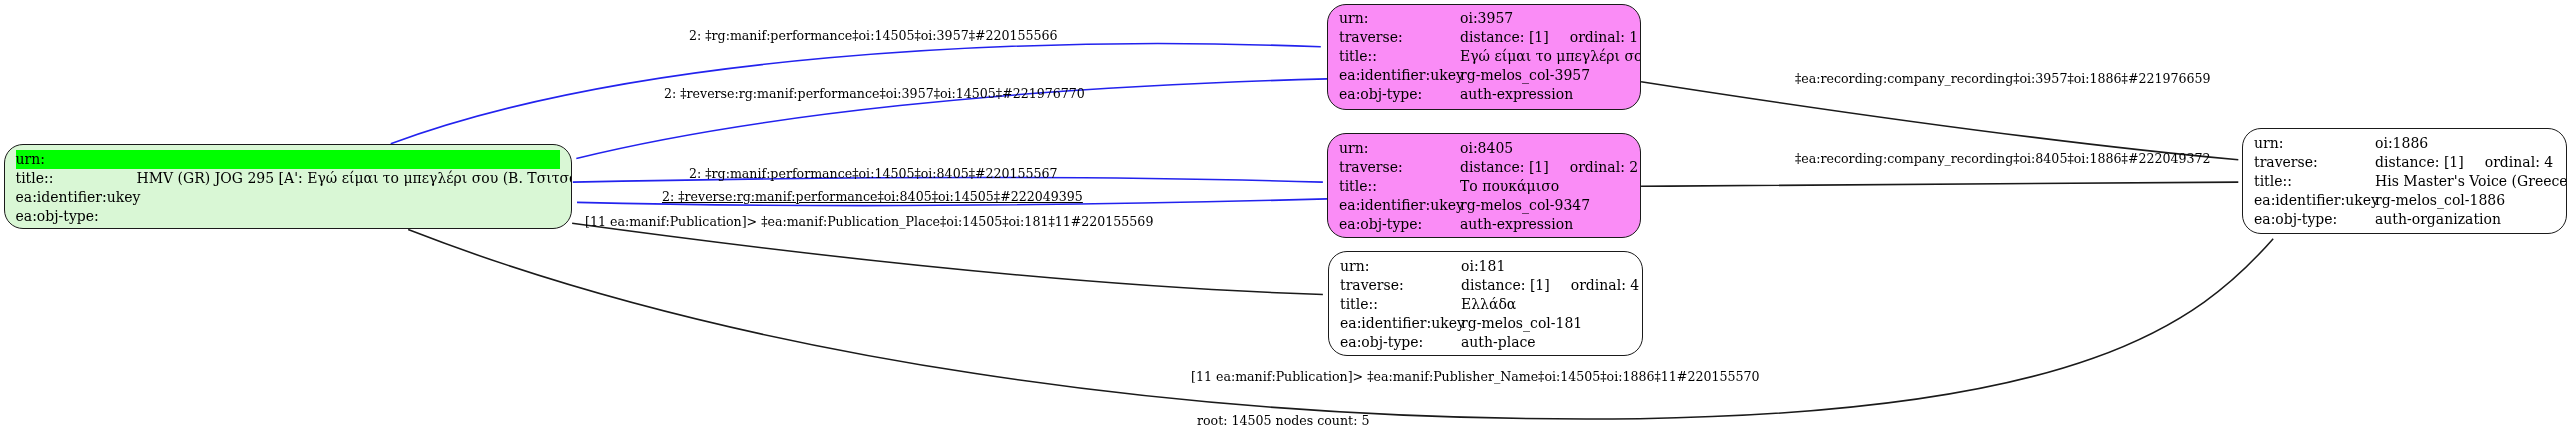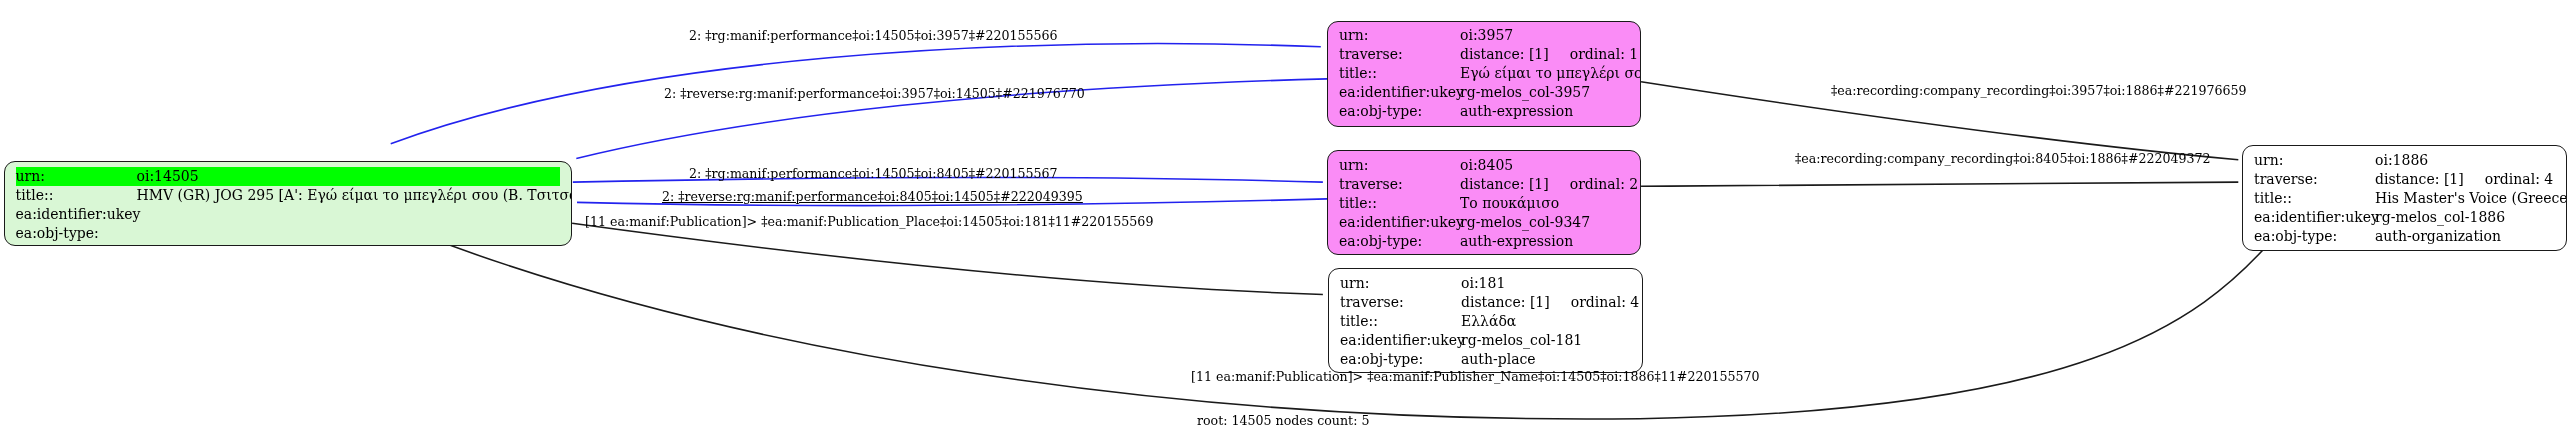--- a/index.html
+++ b/index.html
@@ -12,26 +12,25 @@
   }
   svg.edges{position:absolute;left:0;top:0;width:2576px;height:448px;}
   svg.edges path{fill:none;stroke-width:2.2px;}
   svg.edges path.blue{stroke:var(--edge-blue,#2222ee);}
   svg.edges path.black{stroke:var(--edge-black,#1a1a1a);}
 
   .node{
     position:absolute;
     box-sizing:border-box;
     border:1.4px solid #1a1a1a;
-    border-radius:11px;
+    border-radius:19px;
     padding:4.9px 11px;
     background:#fff;
     font-size:14px;
     overflow:hidden;
-    margin-top:17px;
   }
   .node.green{background:var(--node-green-fill,#d9f7d5);}
   .node.pink{background:var(--node-pink-fill,#fa8cf6);}
   .node .row{
     display:grid;
     grid-template-columns:121px 1fr;
     line-height:19px;
     white-space:nowrap;
   }
   .node .row.hl{background:var(--node-green-highlight,#00ff00);}
@@ -64,21 +63,20 @@
   <path class="blue" d="M 1902 285 C 1500 296, 1120 297, 827 290" marker-end="url(#arrow-blue)"></path>
   <path class="black" d="M 820 320 C 1200 372, 1580 412, 1896 422" marker-end="url(#arrow-black)"></path>
   <path class="black" d="M 2352 117 C 2680 168, 2980 208, 3208 229" marker-end="url(#arrow-black)"></path>
   <path class="black" d="M 2352 267 C 2650 265, 2950 262, 3208 261" marker-end="url(#arrow-black)"></path>
   <path class="black" d="M 585 329 C 1050 510, 1700 608, 2350 600 C 2980 590, 3150 465, 3258 342" marker-end="url(#arrow-black)"></path>
 </svg>
 
 <div class="node green" style="left:3.5px;top:144px;width:568px;height:85px;">
   <div class="row hl">
     <span class="k">urn:</span>
-    <span class="v">oi:14505</span>
   </div>
   <div class="row">
     <span class="k">title::</span>
     <span class="v">HMV (GR) JOG 295 [A': Εγώ είμαι το μπεγλέρι σου (Β. Τσιτσά...</span>
   </div>
   <div class="row">
     <span class="k">ea:identifier:ukey</span>
   </div>
   <div class="row">
     <span class="k">ea:obj-type:</span>
@@ -175,18 +173,18 @@
     <span class="k">ea:obj-type:</span>
     <span class="v">auth-organization</span>
   </div>
 </div>
 
 <div class="elabel" style="left:689px;top:29px;">2: ‡rg:manif:performance‡oi:14505‡oi:3957‡#220155566</div>
 <div class="elabel" style="left:664px;top:87px;">2: ‡reverse:rg:manif:performance‡oi:3957‡oi:14505‡#221976770</div>
 <div class="elabel" style="left:689px;top:167px;">2: ‡rg:manif:performance‡oi:14505‡oi:8405‡#220155567</div>
 <div class="elabel" style="left:662px;top:190px;text-decoration:underline;">2: ‡reverse:rg:manif:performance‡oi:8405‡oi:14505‡#222049395</div>
 <div class="elabel" style="left:585px;top:215px;">[11 ea:manif:Publication]&gt; ‡ea:manif:Publication_Place‡oi:14505‡oi:181‡11#220155569</div>
-<div class="elabel" style="left:1795px;top:84px;margin-left:36px;">‡ea:recording:company_recording‡oi:3957‡oi:1886‡#221976659</div>
+<div class="elabel" style="left:1795px;top:72px;">‡ea:recording:company_recording‡oi:3957‡oi:1886‡#221976659</div>
 <div class="elabel" style="left:1795px;top:152px;">‡ea:recording:company_recording‡oi:8405‡oi:1886‡#222049372</div>
 <div class="elabel" style="left:1191px;top:370px;">[11 ea:manif:Publication]&gt; ‡ea:manif:Publisher_Name‡oi:14505‡oi:1886‡11#220155570</div>
 
 <div class="elabel" style="left:1197px;top:414px;">root: 14505 nodes count: 5</div>
 
 
 </body></html>

